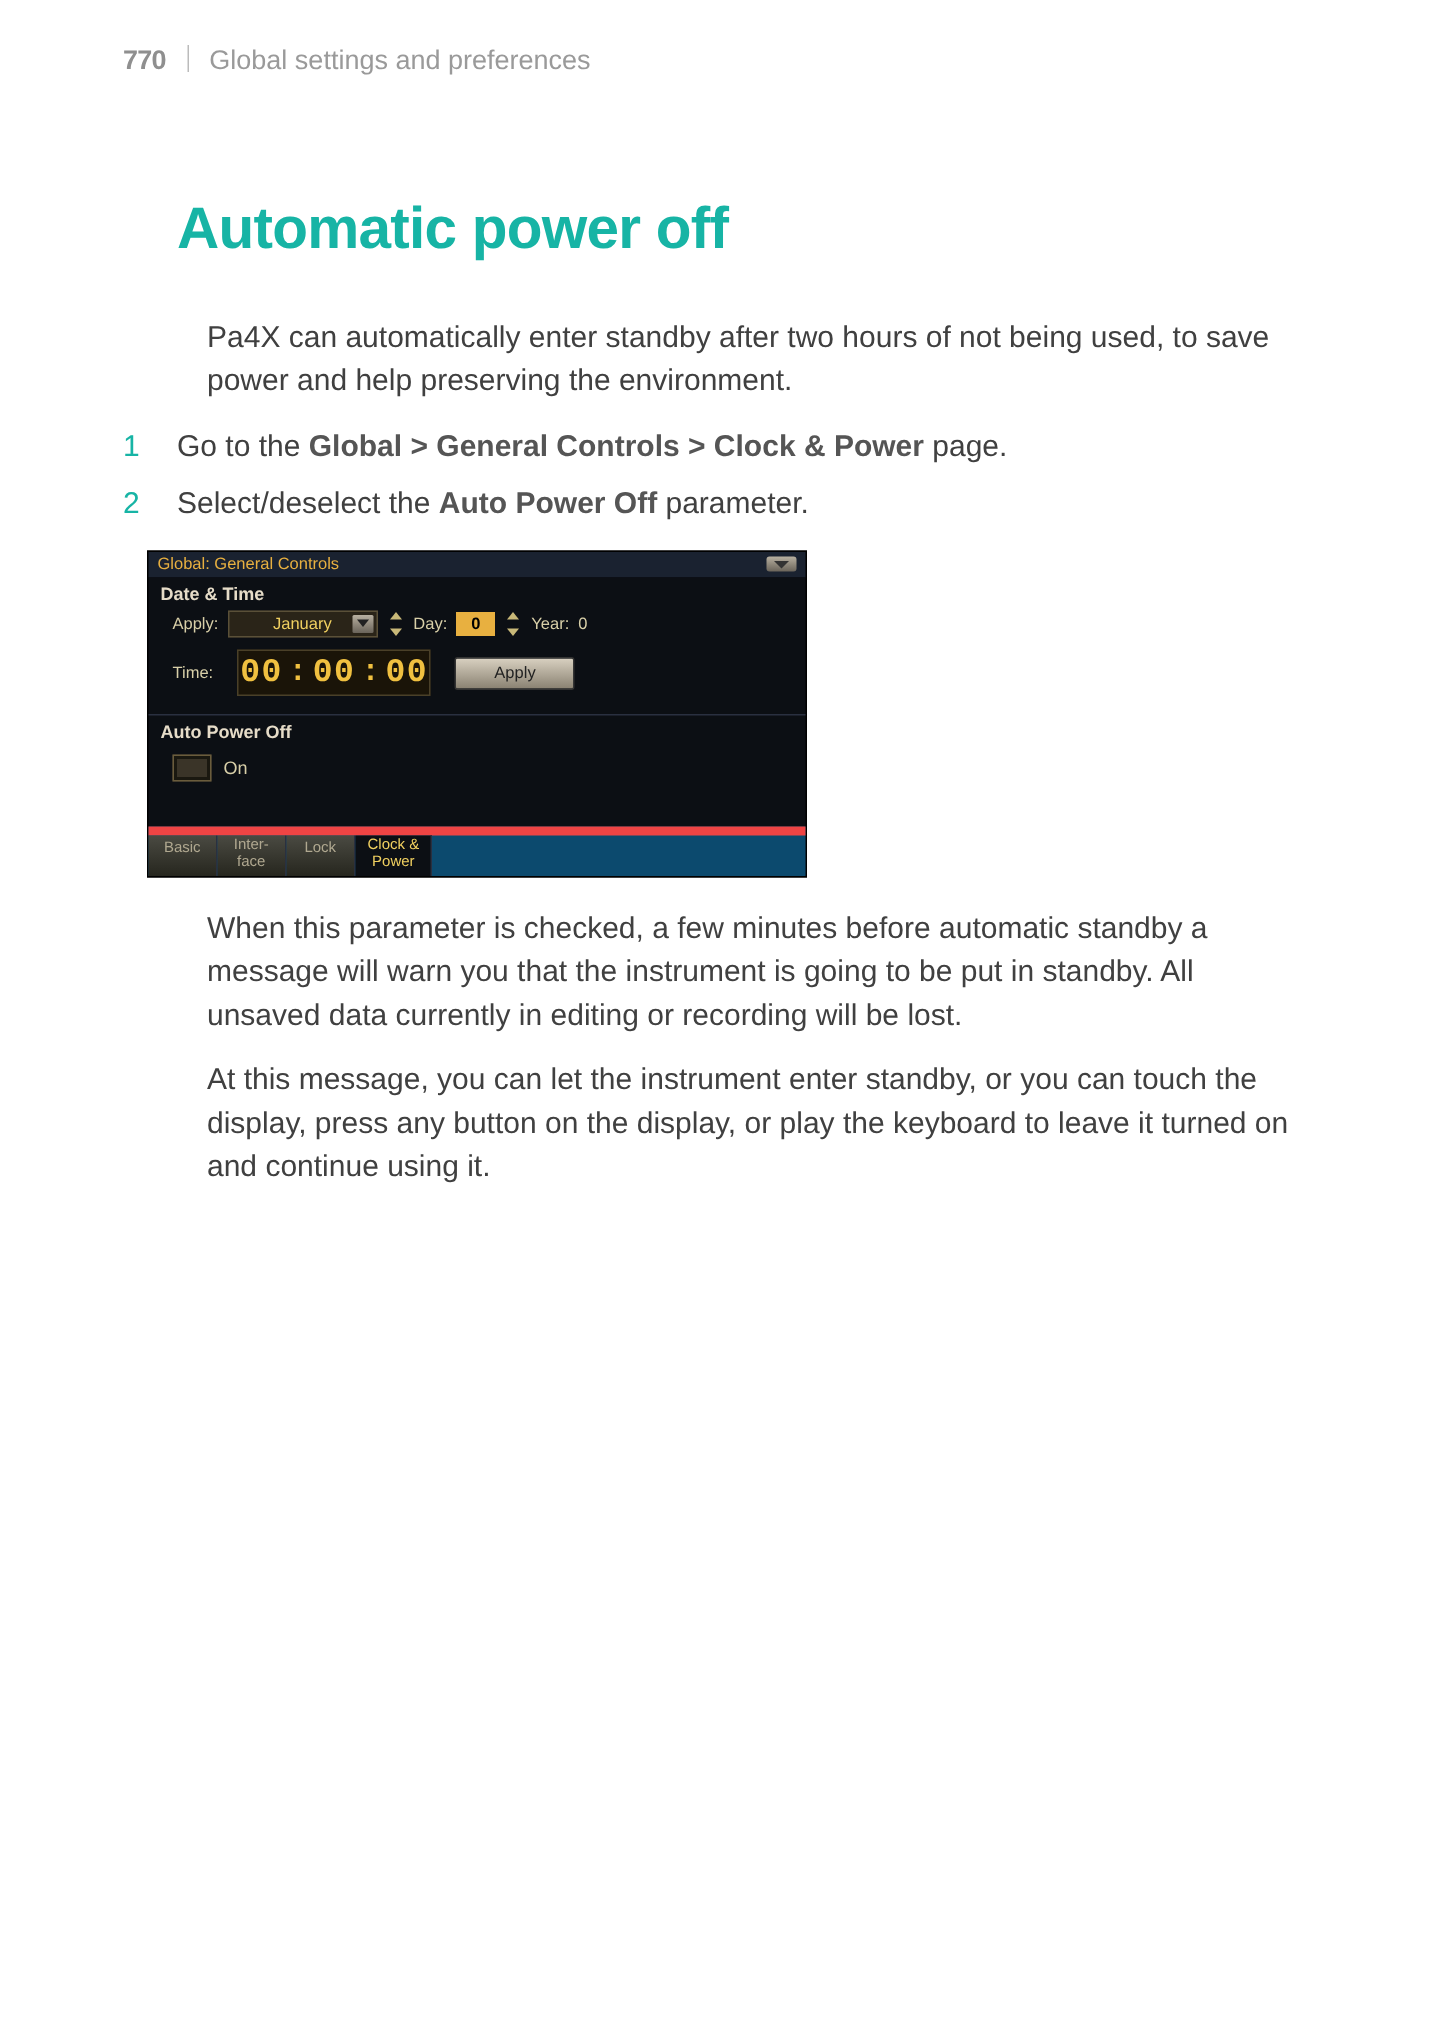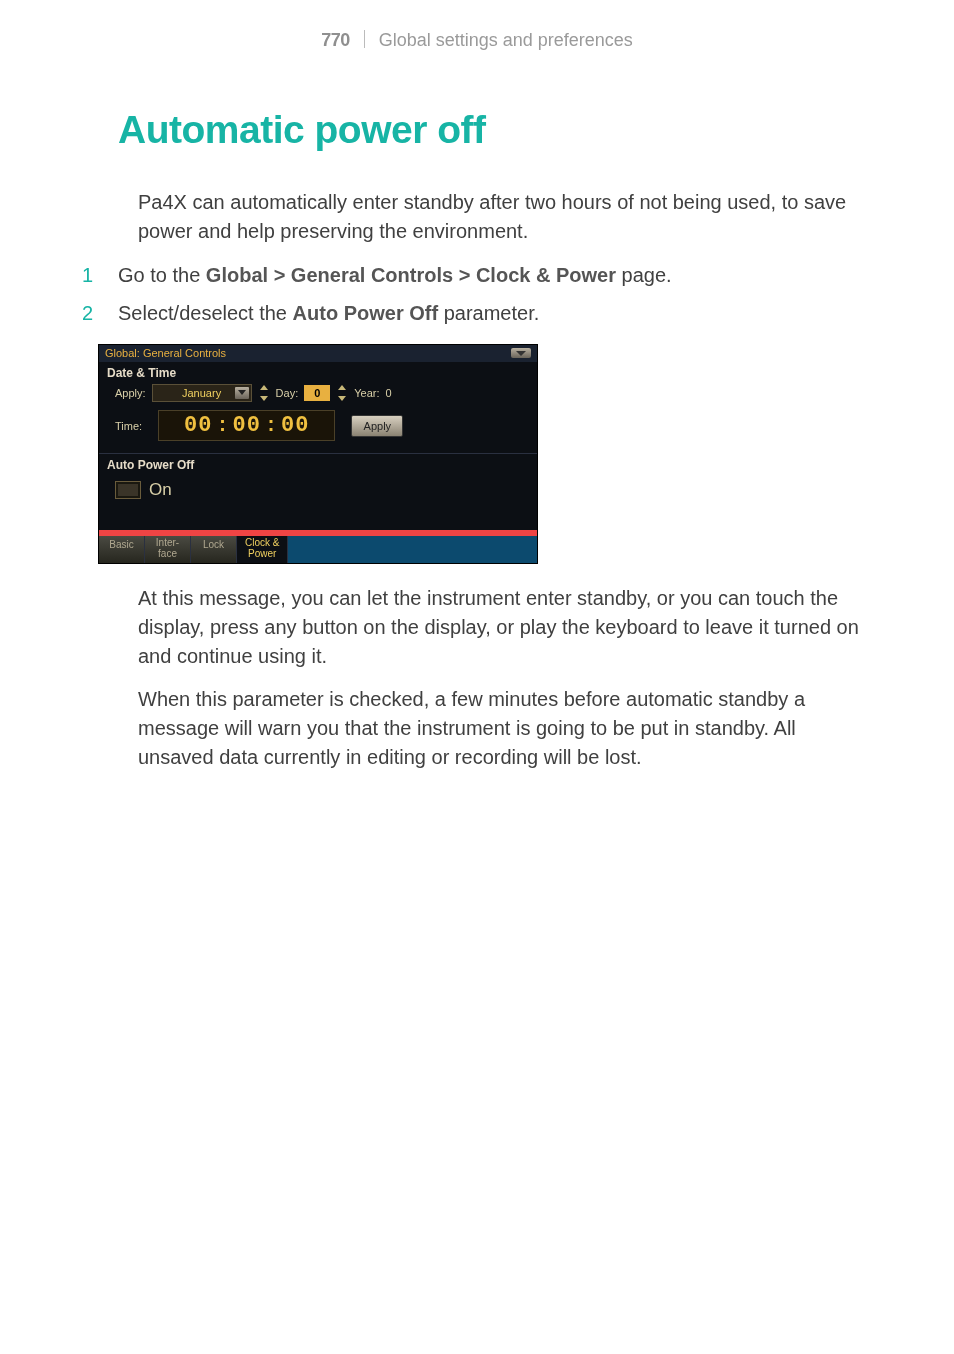--- a/index.html
+++ b/index.html
@@ -1,18 +1,18 @@
 <!DOCTYPE html>
 <html><head>
 <meta charset="utf-8">
 <style>
   * { box-sizing: border-box; margin: 0; padding: 0; }
   html, body { width: 954px; height: 1354px; background: #fff; font-family: "Segoe UI", "Helvetica Neue", Arial, sans-serif; color: #3a3a3a; }
   .page { padding: 28px 82px 0 82px; }
-  .header-row { display: flex; align-items: baseline; gap: 14px; color: #9a9a9a; margin-bottom: 57px; font-size: 18px; justify-content: center; }
+  .header-row { display: flex; align-items: baseline; gap: 14px; color: #9a9a9a; margin-bottom: 80px; font-size: 18px; }
   .page-num { font-weight: 600; letter-spacing: -0.5px; color: #8f8f8f; }
   .divider { width: 1px; height: 18px; background: #bbb; position: relative; top: 2px; }
   .header-title { font-weight: 400; }
   h1 { color: #17b4a5; font-size: 39px; font-weight: 700; margin: 0 0 36px 36px; letter-spacing: -0.5px; }
   .body-block { margin-left: 56px; margin-right: 0; }
   .para { font-size: 20px; line-height: 1.45; color: #404040; margin-bottom: 14px; }
   ol.steps { list-style: none; counter-reset: step; margin: 0 0 16px 0; }
   ol.steps li { display: flex; align-items: baseline; font-size: 20px; line-height: 1.5; color: #404040; margin-bottom: 8px; }
   ol.steps li .num { width: 36px; flex: 0 0 36px; color: #17b4a5; font-weight: 400; font-size: 20px; }
   .strong-path { color: #555; font-weight: 600; margin-top: 46px; }
@@ -26,28 +26,28 @@
   .ss-label { color: #d8cfa8; }
   .ss-select { display:inline-flex; align-items:center; justify-content:center; width: 100px; height: 18px; background: #2a2418; border: 1px solid #5a5038; color: #f0d060; font-size: 11px; position: relative; }
   .ss-select .dd { position:absolute; right:2px; top:2px; width:14px; height:12px; background: linear-gradient(#b8b0a0,#6a645a); border-radius:1px; }
   .ss-select .dd::after{content:"";position:absolute;left:3px;top:3px;border-left:4px solid transparent;border-right:4px solid transparent;border-top:5px solid #222;}
   .ss-updown { width: 12px; height: 16px; position: relative; }
   .ss-updown::before{content:"";position:absolute;left:2px;top:0;border-left:4px solid transparent;border-right:4px solid transparent;border-bottom:5px solid #c8b878;}
   .ss-updown::after{content:"";position:absolute;left:2px;bottom:0;border-left:4px solid transparent;border-right:4px solid transparent;border-top:5px solid #c8b878;}
   .ss-day-field { display:inline-flex; align-items:center; justify-content:center; width: 26px; height: 16px; background: #e8b040; color: #000; font-size: 11px; font-weight: 700; }
   .ss-year-val { color: #d8cfa8; }
   .ss-time-row { display:flex; align-items:center; gap: 16px; padding: 0 8px 12px 16px; }
-  .ss-time-box { display:flex; align-items:center; background: #1a1408; border: 1px solid #4a4028; padding: 2px 25px; }
+  .ss-time-box { display:flex; align-items:center; background: #1a1408; border: 1px solid #4a4028; padding: 2px 1px; }
   .ss-digit { font-family: "Courier New", monospace; font-size: 22px; font-weight: 900; color: #f0c040; letter-spacing: 1px; }
   .ss-colon { font-family: "Courier New", monospace; font-size: 20px; font-weight: 900; color: #f0c040; padding: 0 4px; }
-  .ss-btn { display:inline-flex; align-items:center; justify-content:center; width: 52px; height: 22px; background: linear-gradient(#d8d0c0,#8a8272); color: #222; font-size: 11px; border-radius: 2px; border: 1px solid #333; }
+  .ss-btn { display:inline-flex; align-items:center; justify-content:center; width: 80px; height: 22px; background: linear-gradient(#d8d0c0,#8a8272); color: #222; font-size: 11px; border-radius: 2px; border: 1px solid #333; }
   .ss-divider { height: 1px; background: #2a3040; margin: 0; }
   .ss-check-row { display:flex; align-items:center; gap: 8px; padding: 6px 8px 30px 16px; }
   .ss-checkbox { width: 26px; height: 18px; background: #3a3428; border: 1px solid #6a5c3c; box-shadow: inset 0 0 0 2px #1a1810; }
-  .ss-check-label { color: #d8cfa8; font-size: 17px; }
+  .ss-check-label { color: #d8cfa8; font-size: 12px; }
   .ss-tabs { display:flex; background: #0c4a6e; border-top: 6px solid #ef4444; }
   .ss-tab { padding: 3px 8px 4px 8px; color: #b0a890; font-size: 10px; text-align:center; border-right: 1px solid #2a3040; line-height: 1.1; min-width: 46px; background: linear-gradient(#4a4a42,#26261e); }
   .ss-tab.two-line { padding-top: 1px; }
   .ss-tab.active { background: #0c0f14; color: #f0d060; }
 </style>
 </head>
 <body>
 
 <div class="page">
   <div class="header-row">
@@ -123,16 +123,16 @@
         <div class="ss-tab">Lock</div>
         <div class="ss-tab two-line active">
           <span>Clock &amp;</span><br>
           <span>Power</span>
         </div>
       </div>
     </div>
   </div>
 
   <div class="body-block">
+    <p class="para">When this parameter is checked, a few minutes before automatic standby a message will warn you that the instrument is going to be put in standby. All unsaved data currently in editing or recording will be lost.</p>
     <p class="para">At this message, you can let the instrument enter standby, or you can touch the display, press any button on the display, or play the keyboard to leave it turned on and continue using it.</p>
-    <p class="para">When this parameter is checked, a few minutes before automatic standby a message will warn you that the instrument is going to be put in standby. All unsaved data currently in editing or recording will be lost.</p>
   </div>
 </div>
 
 </body></html>

